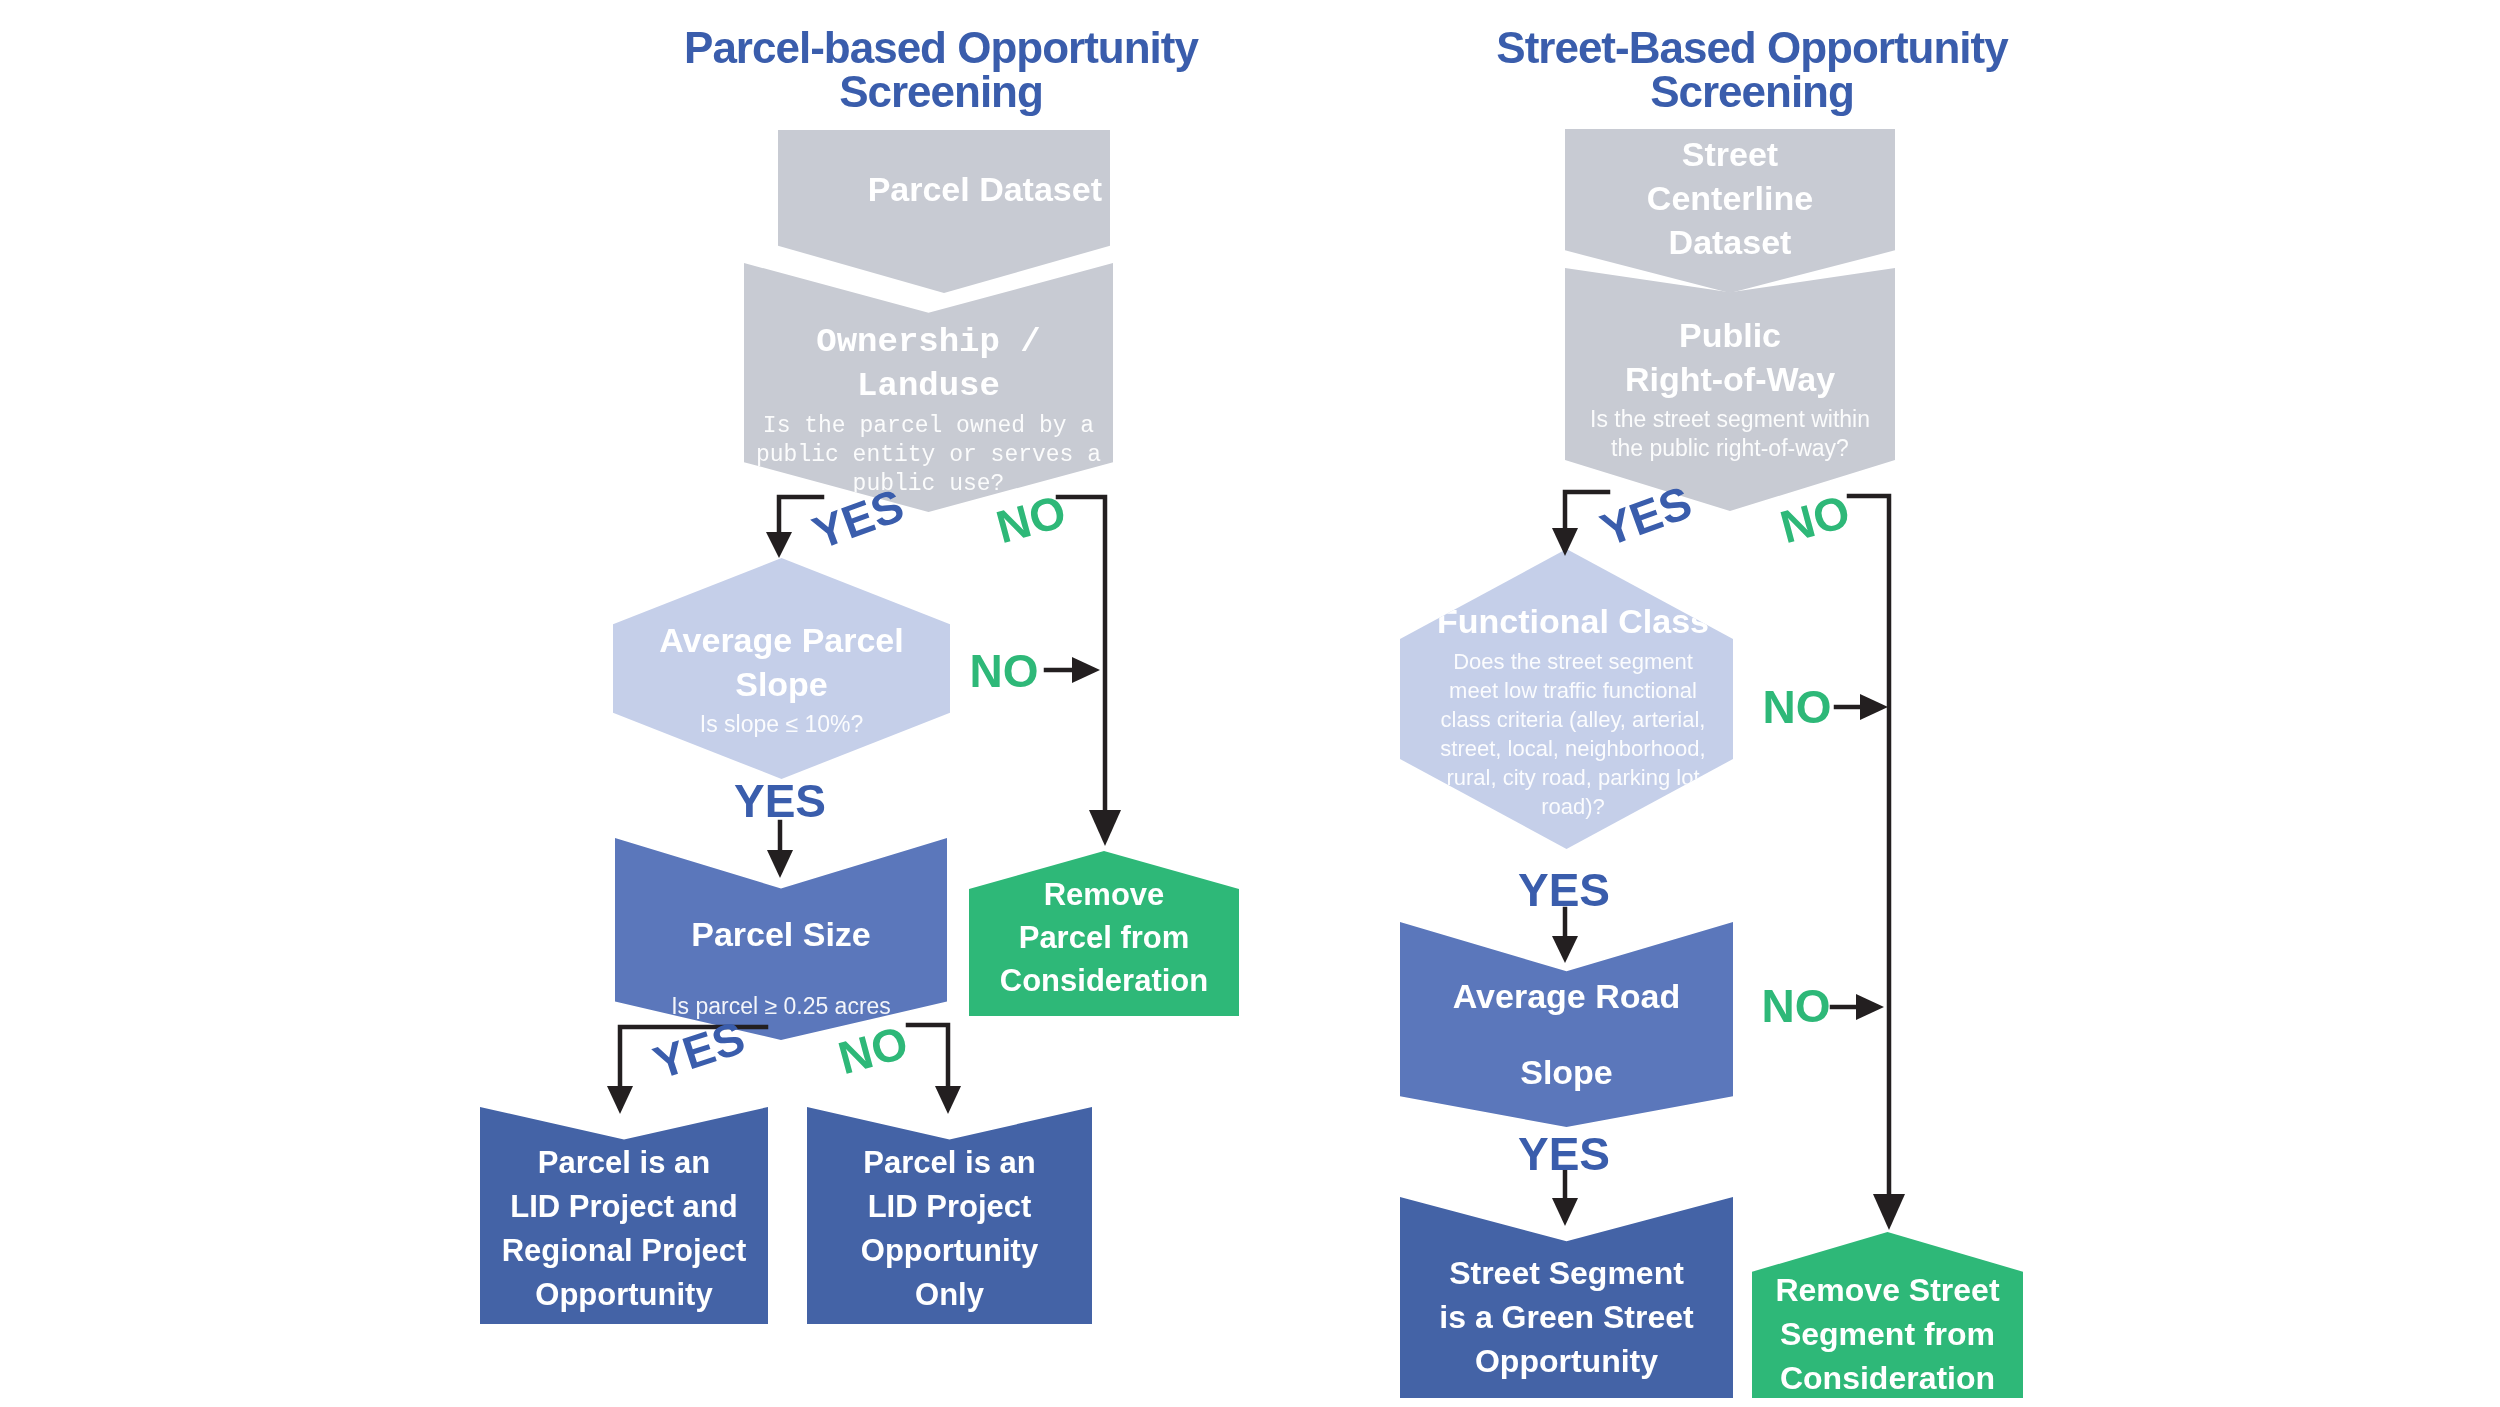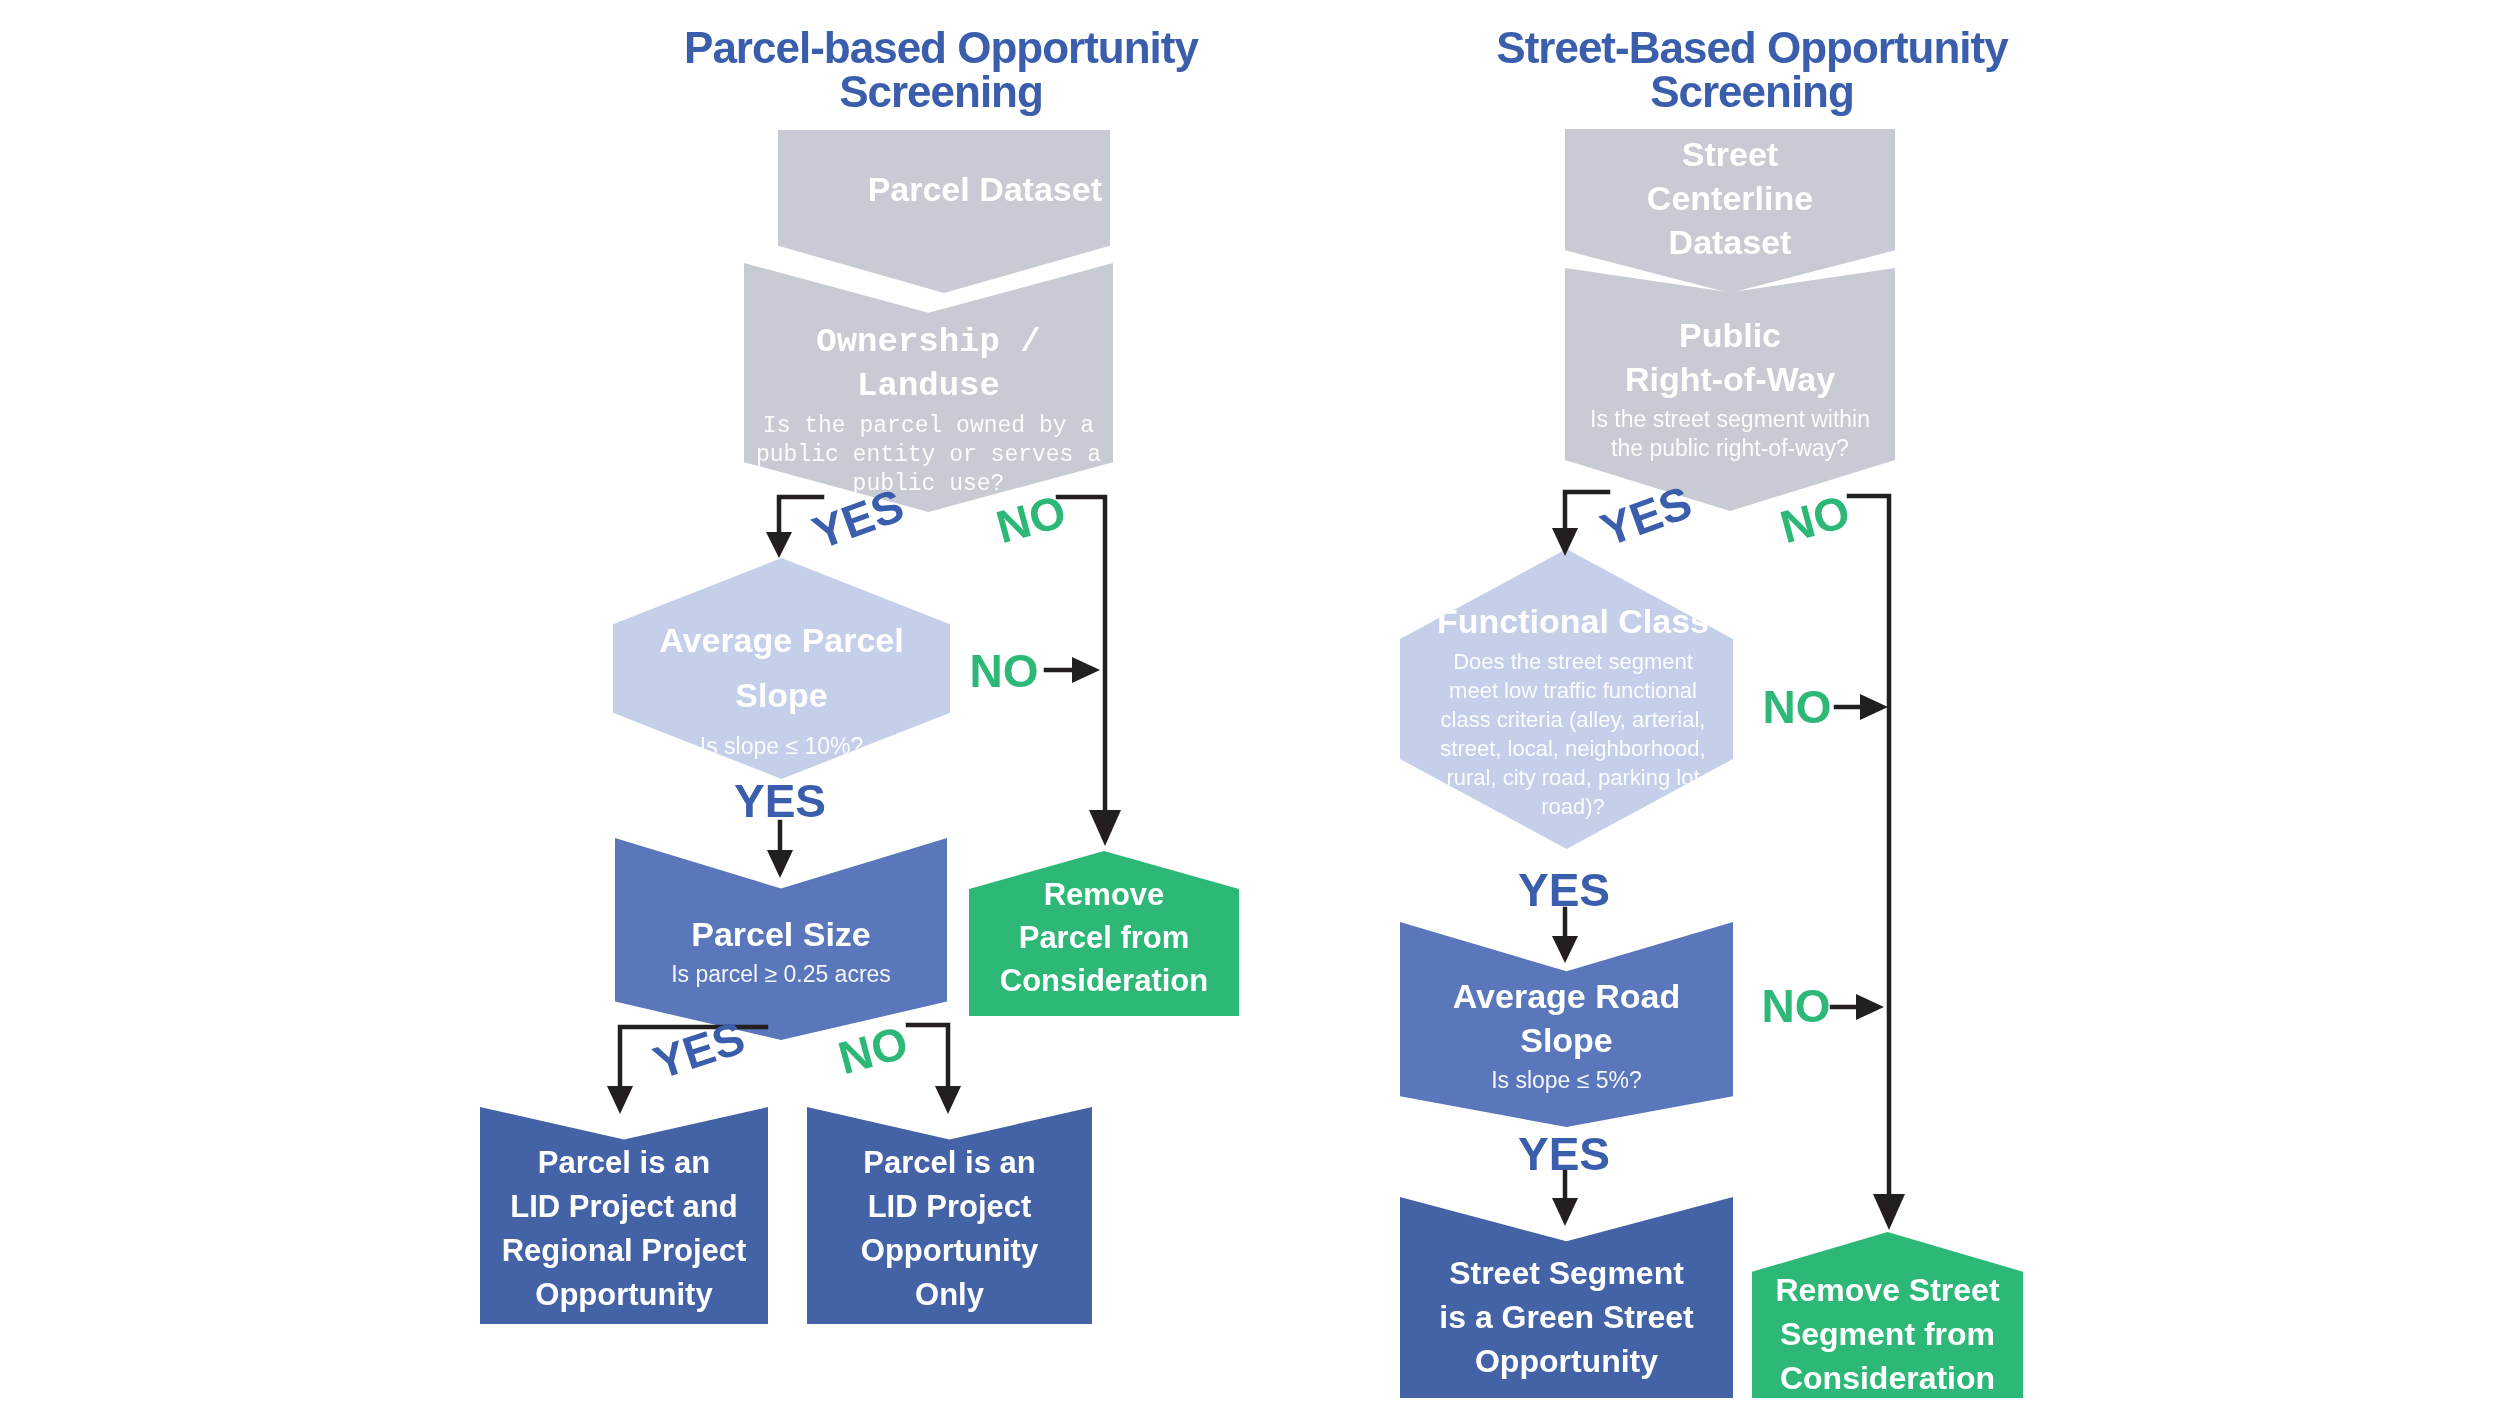--- a/index.html
+++ b/index.html
@@ -21,31 +21,31 @@
     position:absolute;box-sizing:border-box;display:flex;flex-direction:column;
     align-items:center;text-align:center;color:#fff;padding-left:8px;padding-right:8px;
   }
   .title-line{display:block;font-size:34px;line-height:44px;font-weight:700;}
   .sub-line{display:block;font-size:23px;line-height:29px;font-weight:400;color:rgba(255,255,255,.93);}
   .title-line + .sub-line{margin-top:4px;}
   .out-line{display:block;font-size:31px;line-height:44px;font-weight:700;}
 
   .gray{background:var(--gray);}
   .lavender{background:var(--lavender);}
-  .midblue{background:var(--mid-blue);}
+  .midblue{background:var(--mid-blue);gap:32px;}
   .darkblue{background:var(--dark-blue);text-align:center;}
   .greenbox{background:var(--green);}
 
   
   .l-dataset{left:778px;top:130px;width:332px;height:163px;justify-content:center;padding-bottom:46px;
     clip-path:polygon(0 0,100% 0,100% 71%,50% 100%,0 71%);align-items:flex-end;}
   .l-ownership{left:744px;top:263px;width:369px;height:249px;padding-top:57px;
     clip-path:polygon(0 0,50% 20%,100% 0,100% 80%,50% 100%,0 80%);font-family:Liberation Mono, monospace;}
   .l-hex{left:613px;top:558px;width:337px;height:221px;padding-top:60px;
-    clip-path:polygon(50% 0,100% 30%,100% 70%,50% 100%,0 70%,0 30%);gap:11px;}
+    clip-path:polygon(50% 0,100% 30%,100% 70%,50% 100%,0 70%,0 30%);}
   .l-size{left:615px;top:838px;width:332px;height:202px;padding-top:74px;
     clip-path:polygon(0 0,50% 25%,100% 0,100% 81%,50% 100%,0 81%);}
   .l-out1{left:480px;top:1107px;width:288px;height:217px;padding-top:34px;
     clip-path:polygon(0 0,50% 15%,100% 0,100% 100%,0 100%);}
   .l-out2{left:807px;top:1107px;width:285px;height:217px;padding-top:34px;
     clip-path:polygon(0 0,50% 15%,100% 0,100% 100%,0 100%);}
   .l-green{left:969px;top:851px;width:270px;height:165px;padding-top:22px;
     clip-path:polygon(50% 0,100% 23%,100% 100%,0 100%,0 23%);}
   .l-green .out-line{line-height:43px;}
 

